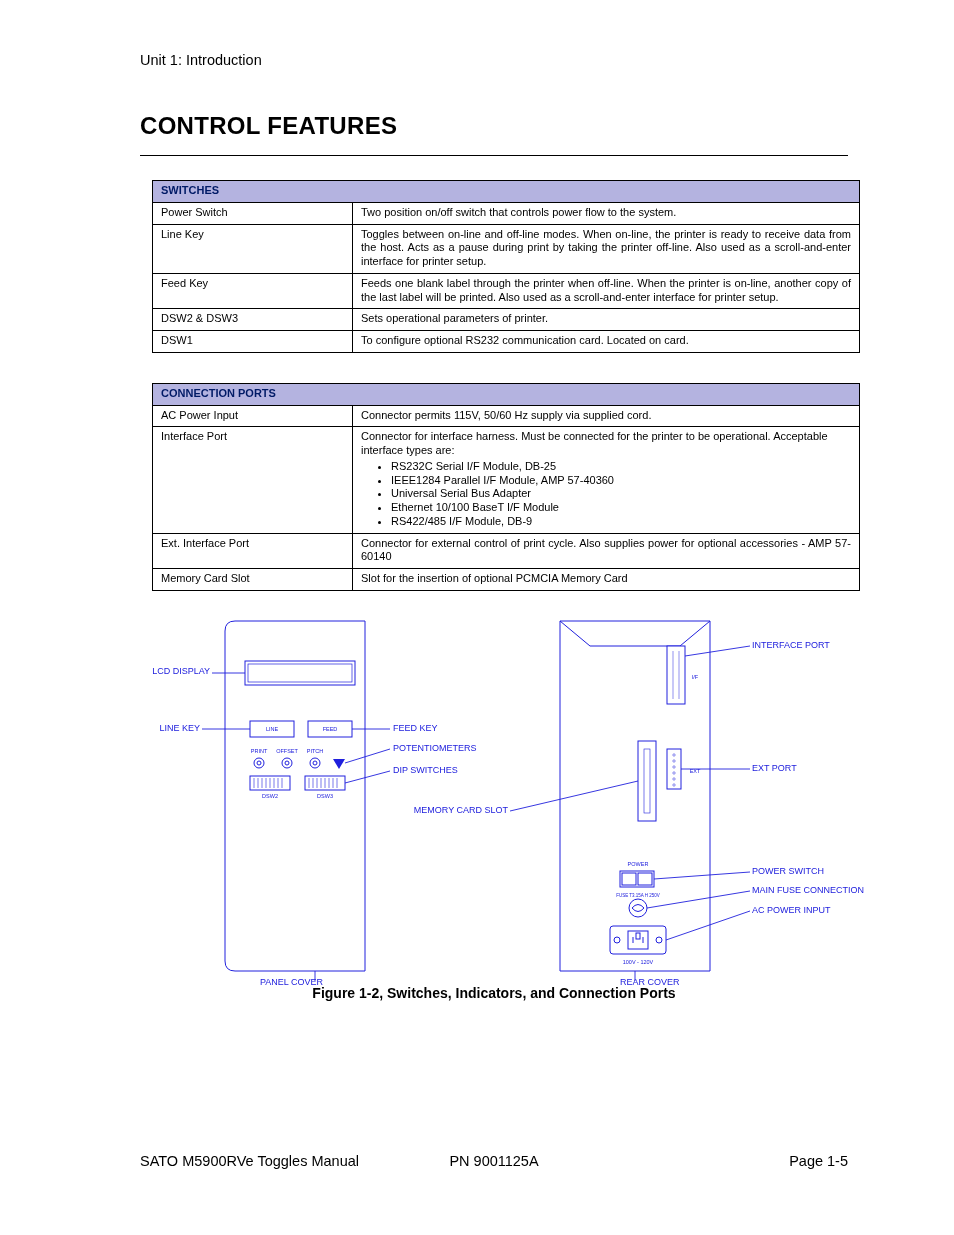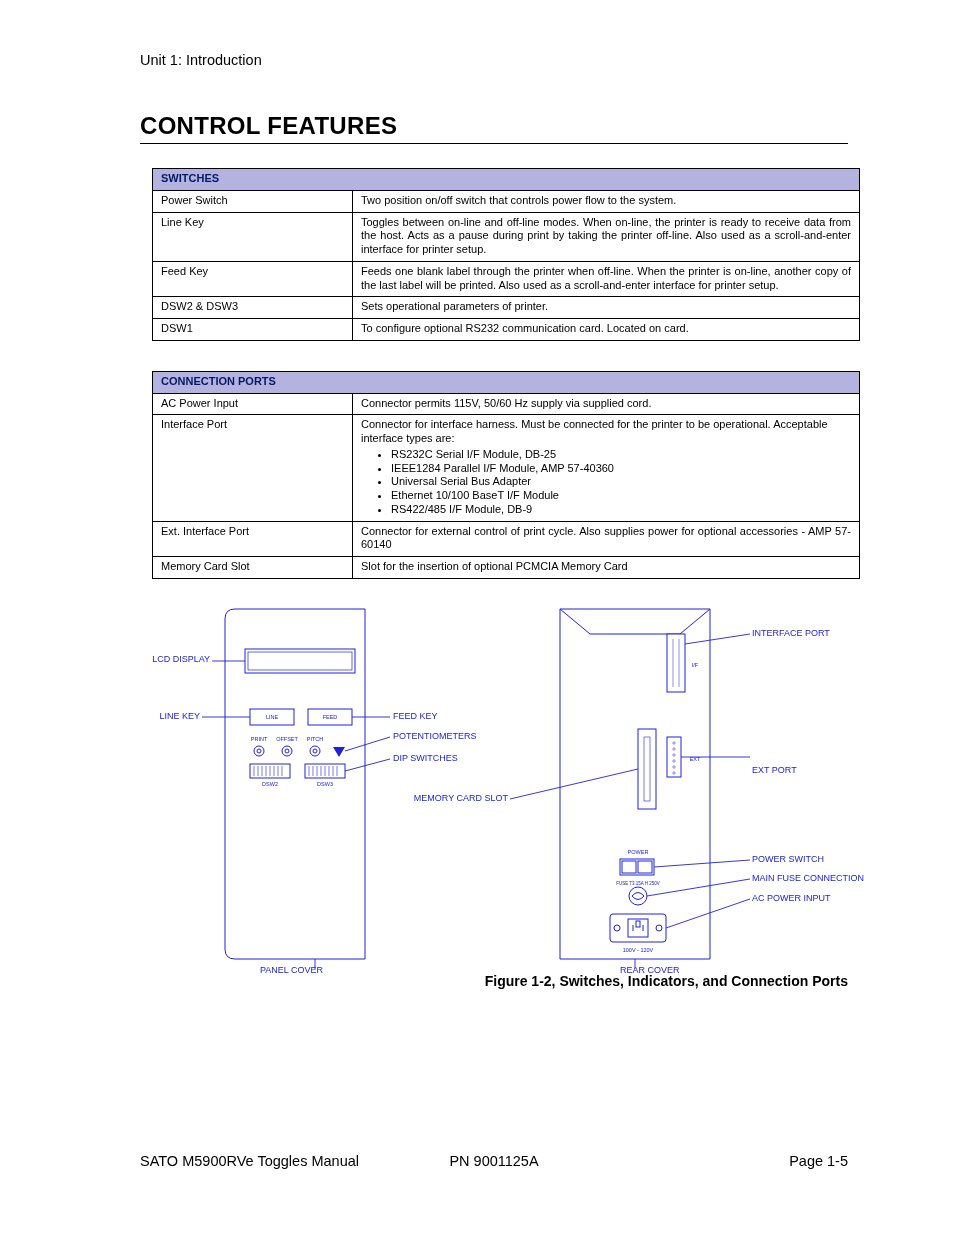--- a/index.html
+++ b/index.html
@@ -18,21 +18,21 @@
   }
   .unit-header {
     font-size: 14.5px;
   }
   h1.section-title {
     font-size: 24px;
     font-weight: 700;
     letter-spacing: 0.3px;
     margin: 44px 0 6px 0;
     border-bottom: 1.5px solid #000;
-    padding-bottom: 3px;
+    padding-bottom: 15px;
   }
   table.feature {
     border-collapse: collapse;
     width: 100%;
     margin-top: 24px;
     font-size: 11px;
     line-height: 1.25;
     margin-left: 12px;
   }
   table.feature td, table.feature th {
@@ -68,21 +68,21 @@
   }
   .fig-text {
     position: absolute;
     font-size: 9px;
     color: #2020dd;
     white-space: nowrap;
     line-height: 1;
   }
   .fig-text.right { text-align: right; }
   .fig-caption {
-    text-align: right;
+    text-align: center;
     font-weight: 700;
     font-size: 14px;
     margin-top: -6px;
   }
   .footer {
     position: absolute;
     left: 140px; right: 90px;
     bottom: 66px;
     font-size: 14.5px;
   }
@@ -290,21 +290,21 @@
 
     <span class="fig-text right" style="left:-10px; top:56px; width:80px">LCD DISPLAY</span>
     <span class="fig-text right" style="left:-10px; top:113px; width:70px">LINE KEY</span>
     <span class="fig-text" style="left:253px; top:113px">FEED KEY</span>
     <span class="fig-text" style="left:253px; top:133px">POTENTIOMETERS</span>
     <span class="fig-text" style="left:253px; top:155px">DIP SWITCHES</span>
     <span class="fig-text right" style="left:260px; top:195px; width:108px">MEMORY CARD SLOT</span>
     <span class="fig-text" style="left:120px; top:367px">PANEL COVER</span>
 
     <span class="fig-text" style="left:612px; top:30px">INTERFACE PORT</span>
-    <span class="fig-text" style="left:612px; top:167px">EXT PORT</span>
+    <span class="fig-text" style="left:612px; top:153px">EXT PORT</span>
     <span class="fig-text" style="left:612px; top:256px">POWER SWITCH</span>
     <span class="fig-text" style="left:612px; top:275px">MAIN FUSE CONNECTION</span>
     <span class="fig-text" style="left:612px; top:295px">AC POWER INPUT</span>
     <span class="fig-text" style="left:480px; top:367px">REAR COVER</span>
   </div>
 
   <div class="fig-caption">Figure 1-2, Switches, Indicators, and Connection Ports</div>
 
   <div class="footer">
     <span class="fc">PN 9001125A</span>

